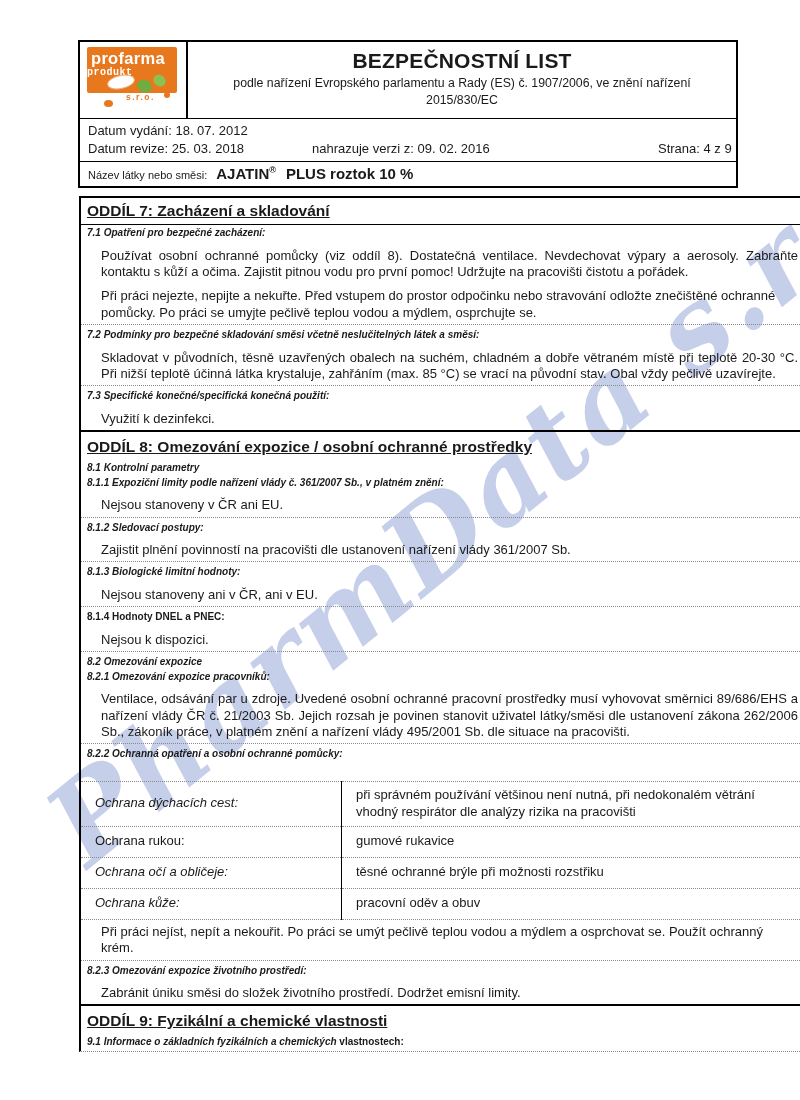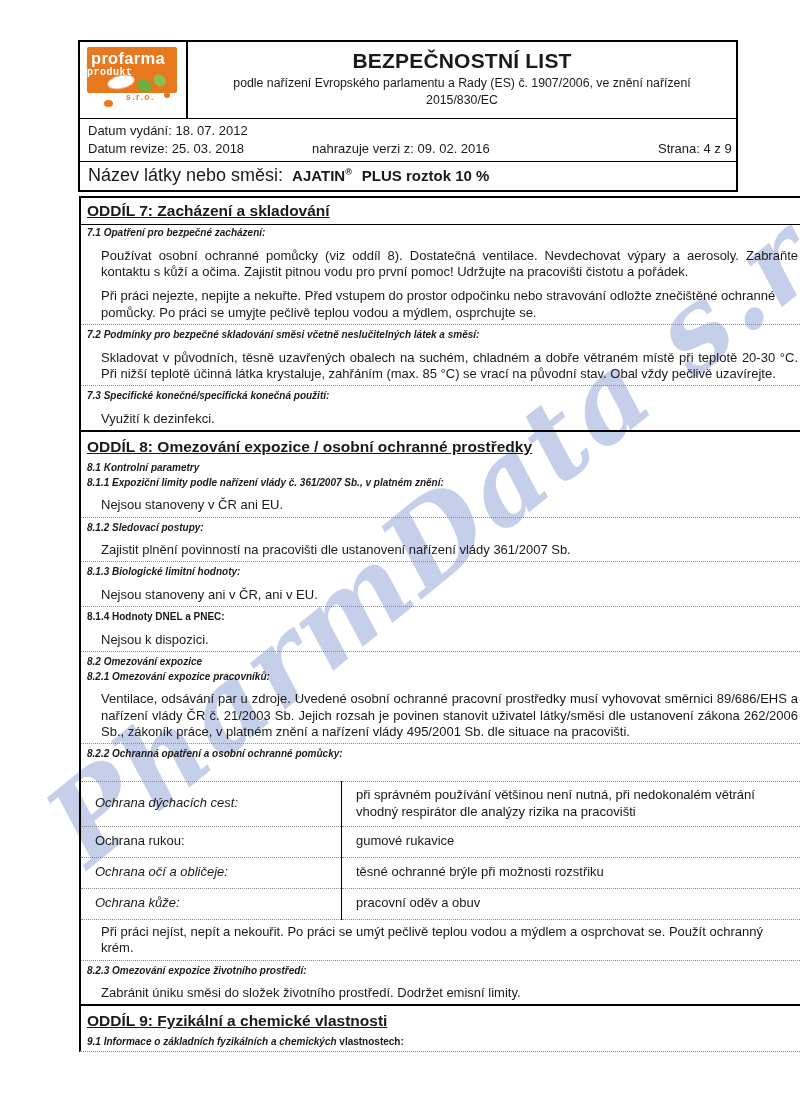--- a/index.html
+++ b/index.html
@@ -52,21 +52,21 @@
   .doc-sub2 { font-size: 12.3px; line-height: 1.35; }
 
   .hdr-row2 { border-top: 1.5px solid #000; padding: 3px 0 3px 0; font-size: 13px; position: relative; height: 36px; }
   .dates-l1 { padding-left: 8px; line-height: 1.35; }
   .dates-l2 { position: relative; height: 18px; line-height: 1.35; }
   .d-rev { position: absolute; left: 8px; }
   .d-rep { position: absolute; left: 232px; }
   .d-page { position: absolute; left: 578px; text-align: right; }
 
   .hdr-row3 { border-top: 1.5px solid #000; padding: 3px 0 4px 8px; display: flex; align-items: baseline; }
-  .name-label { font-size: 18px; }
+  .name-label { font-size: 11px; }
   .prod { font-weight: bold; font-size: 15px; margin-left: 9px; }
   .prod sup { font-size: 9px; }
   .prod-rest { margin-left: 10px; }
 
   
   .main {
     position: absolute; left: 79px; top: 196px; width: 729px;
     border: 2.5px solid #000; border-bottom: 1px dotted #8a8a8a;
     box-sizing: border-box; z-index: 1; background: transparent;
     padding-bottom: 2px;

